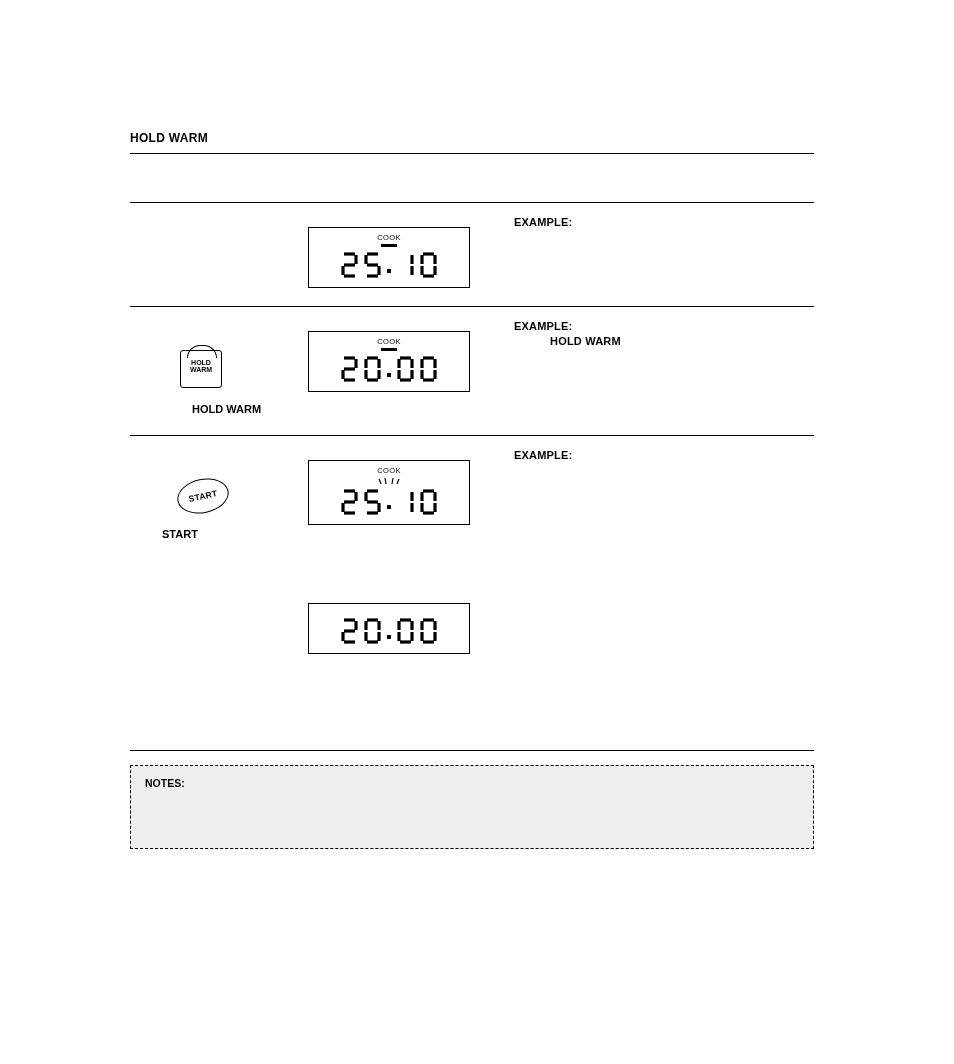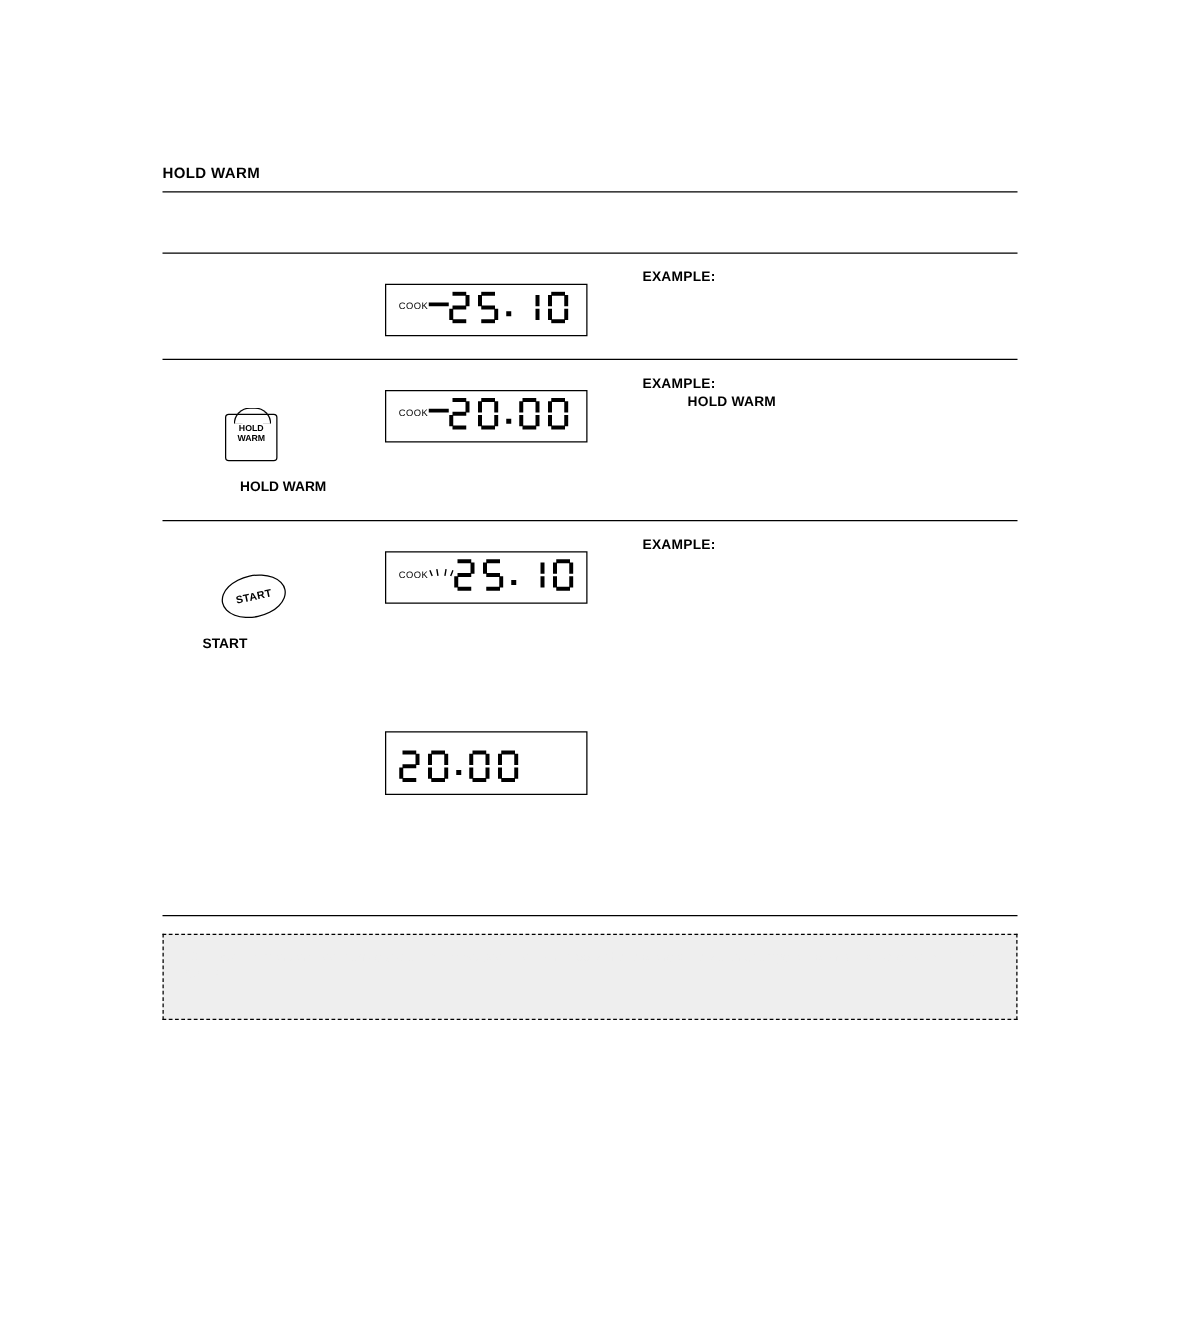--- a/index.html
+++ b/index.html
@@ -117,21 +117,21 @@
   .button-caption.center-ish {
     margin-left: 60px;
   }
   
   .lcd {
     border: 1px solid #000;
     width: 162px;
     box-sizing: border-box;
     padding: 5px 10px 9px 10px;
     display: flex;
-    flex-direction: row;
+    flex-direction: column;
     align-items: center;
     margin-top: 10px;
   }
   .lcd-cook {
     font-size: 7.5px;
     letter-spacing: 0.4px;
     margin-bottom: 1px;
   }
   .lcd-bar {
     width: 16px;
@@ -427,16 +427,17 @@
     <div class="col-right">
       <span class="white-text">When cooking time ends, HOLD WARM begins automatically and the 20 minute timer counts down.</span>
     </div>
   </div>
 
   <div class="after-seq">When HOLD WARM time ends, a tone sounds and End appears in the display. Open the oven door or touch CANCEL to clear the display.</div>
 
   <div class="delim-line"></div>
 
   <div class="notes-box">
+    <div class="notes-head">NOTES:</div>
     <div class="notes-body">HOLD WARM maintains food temperature; it does not cook food. Only foods that are already at serving temperature should be used with HOLD WARM.</div>
   </div>
 
 </div>
 
 </body></html>

